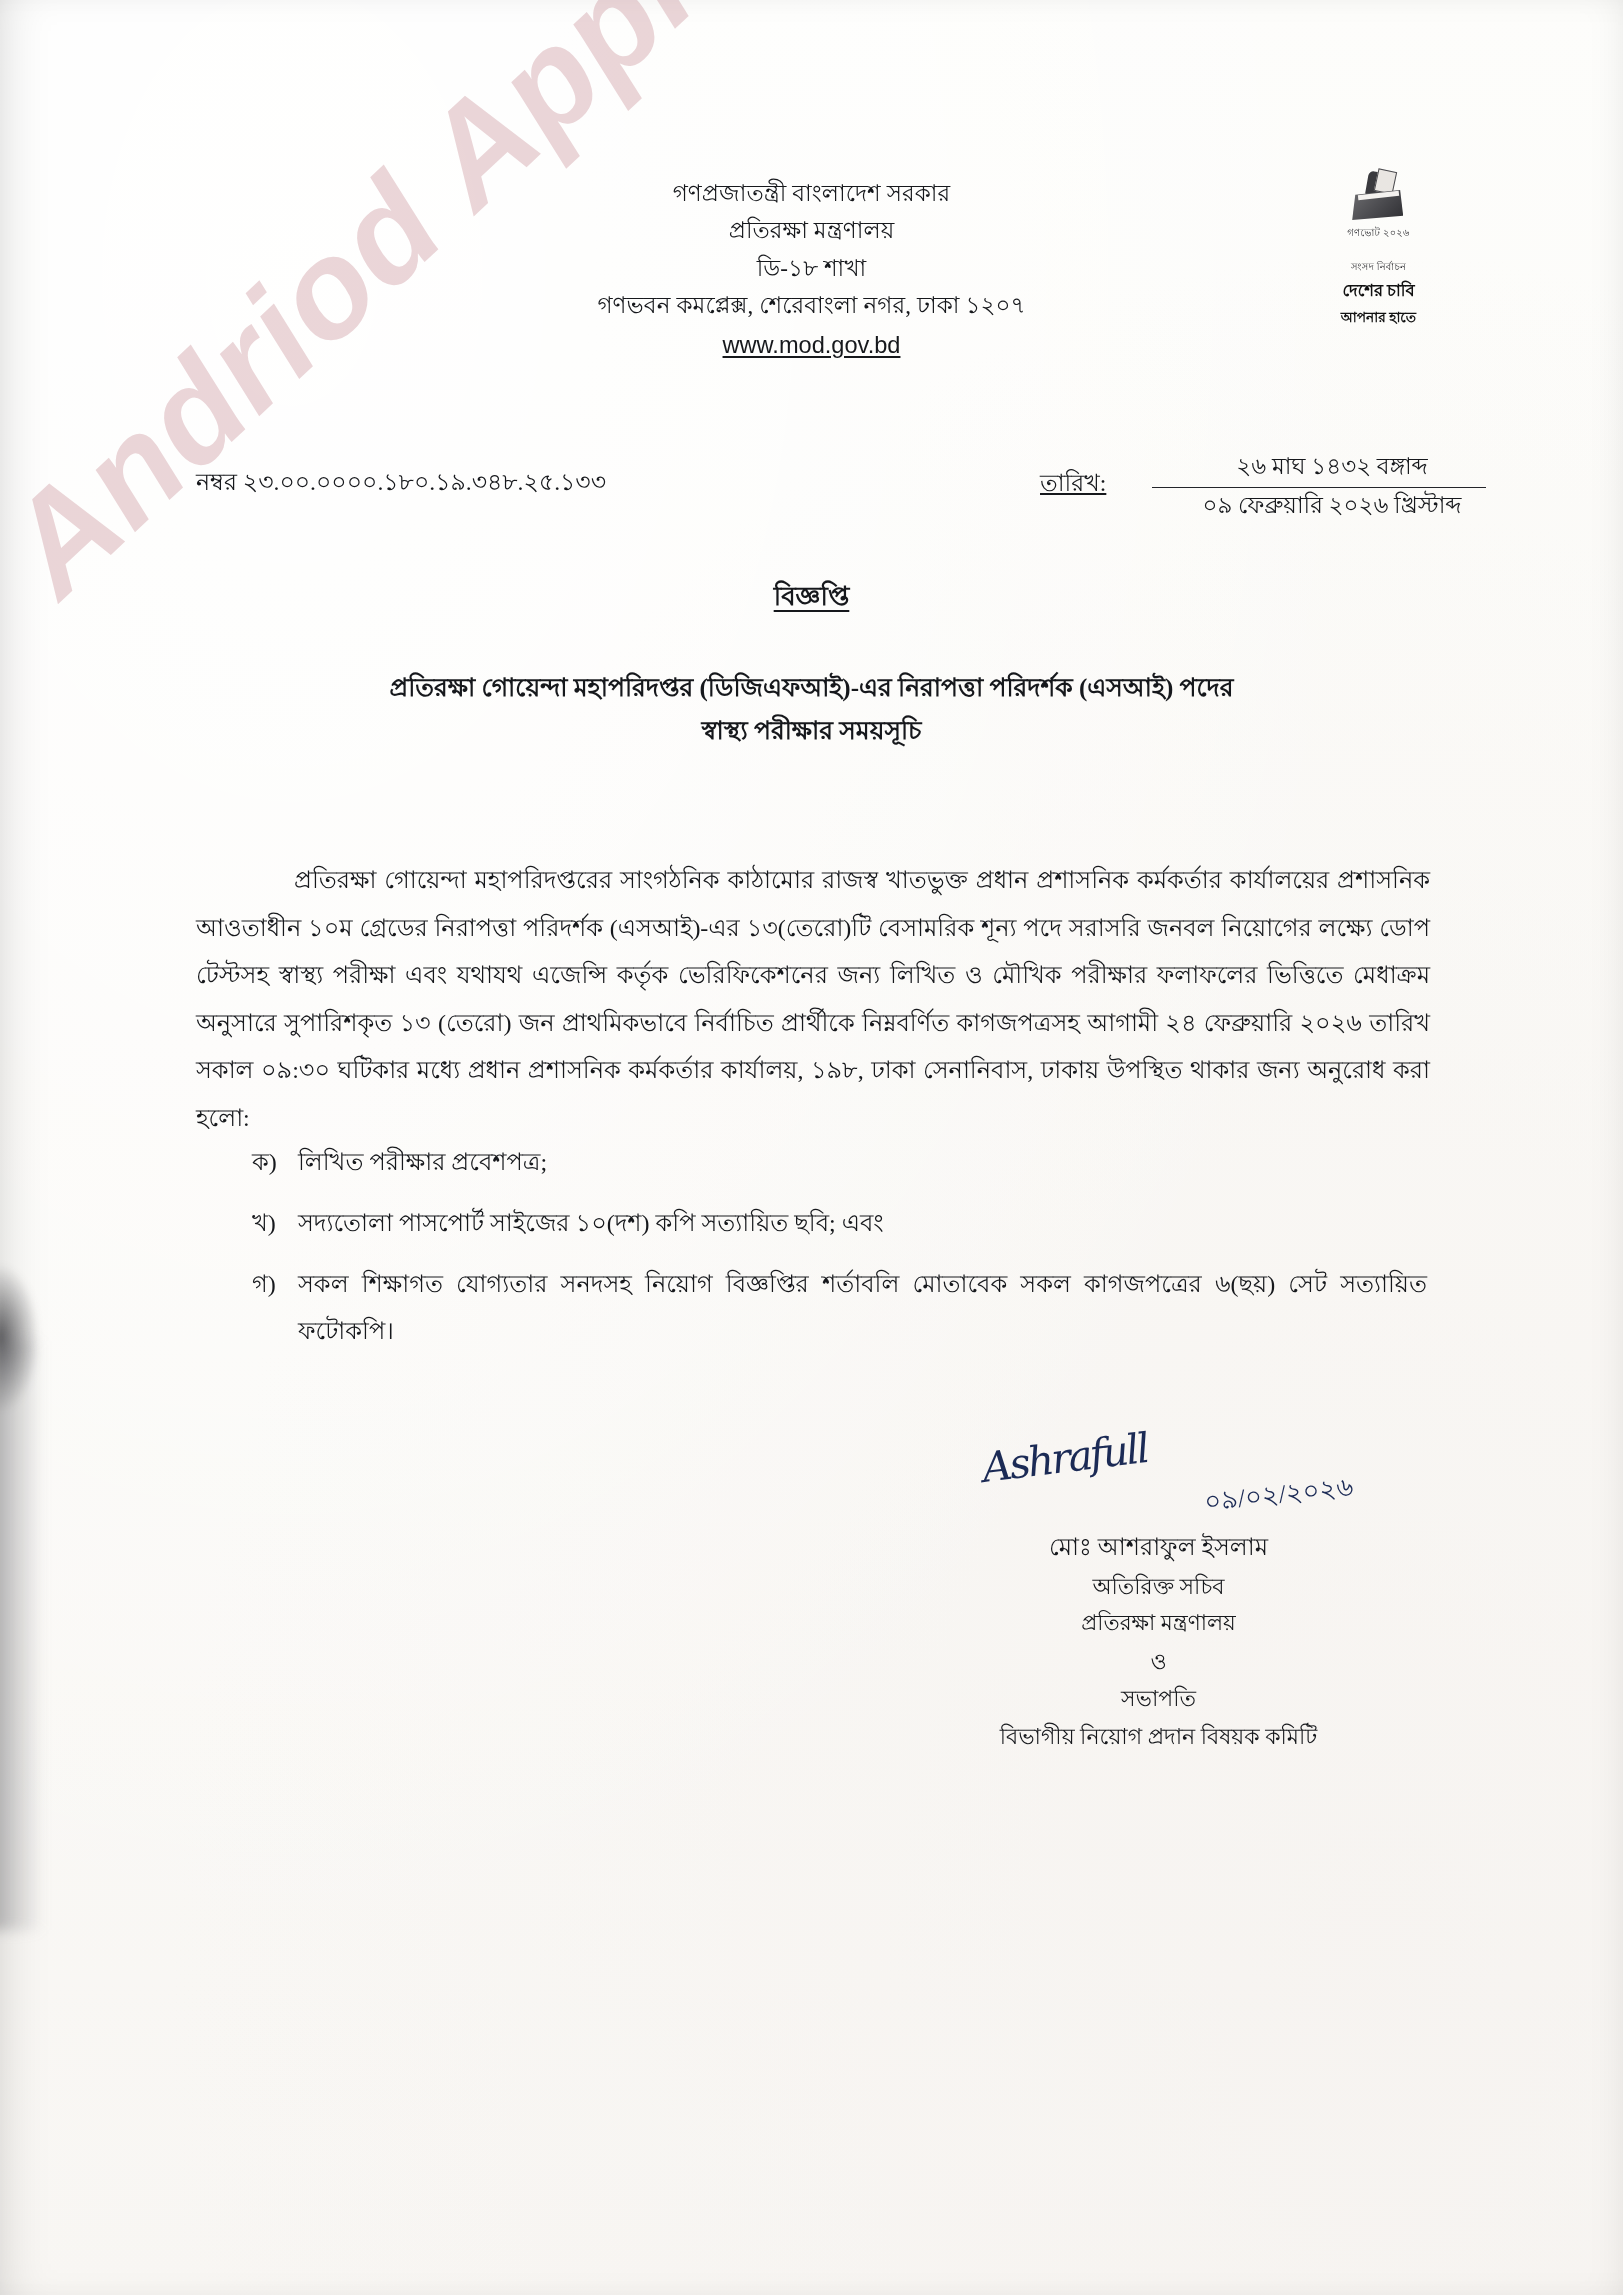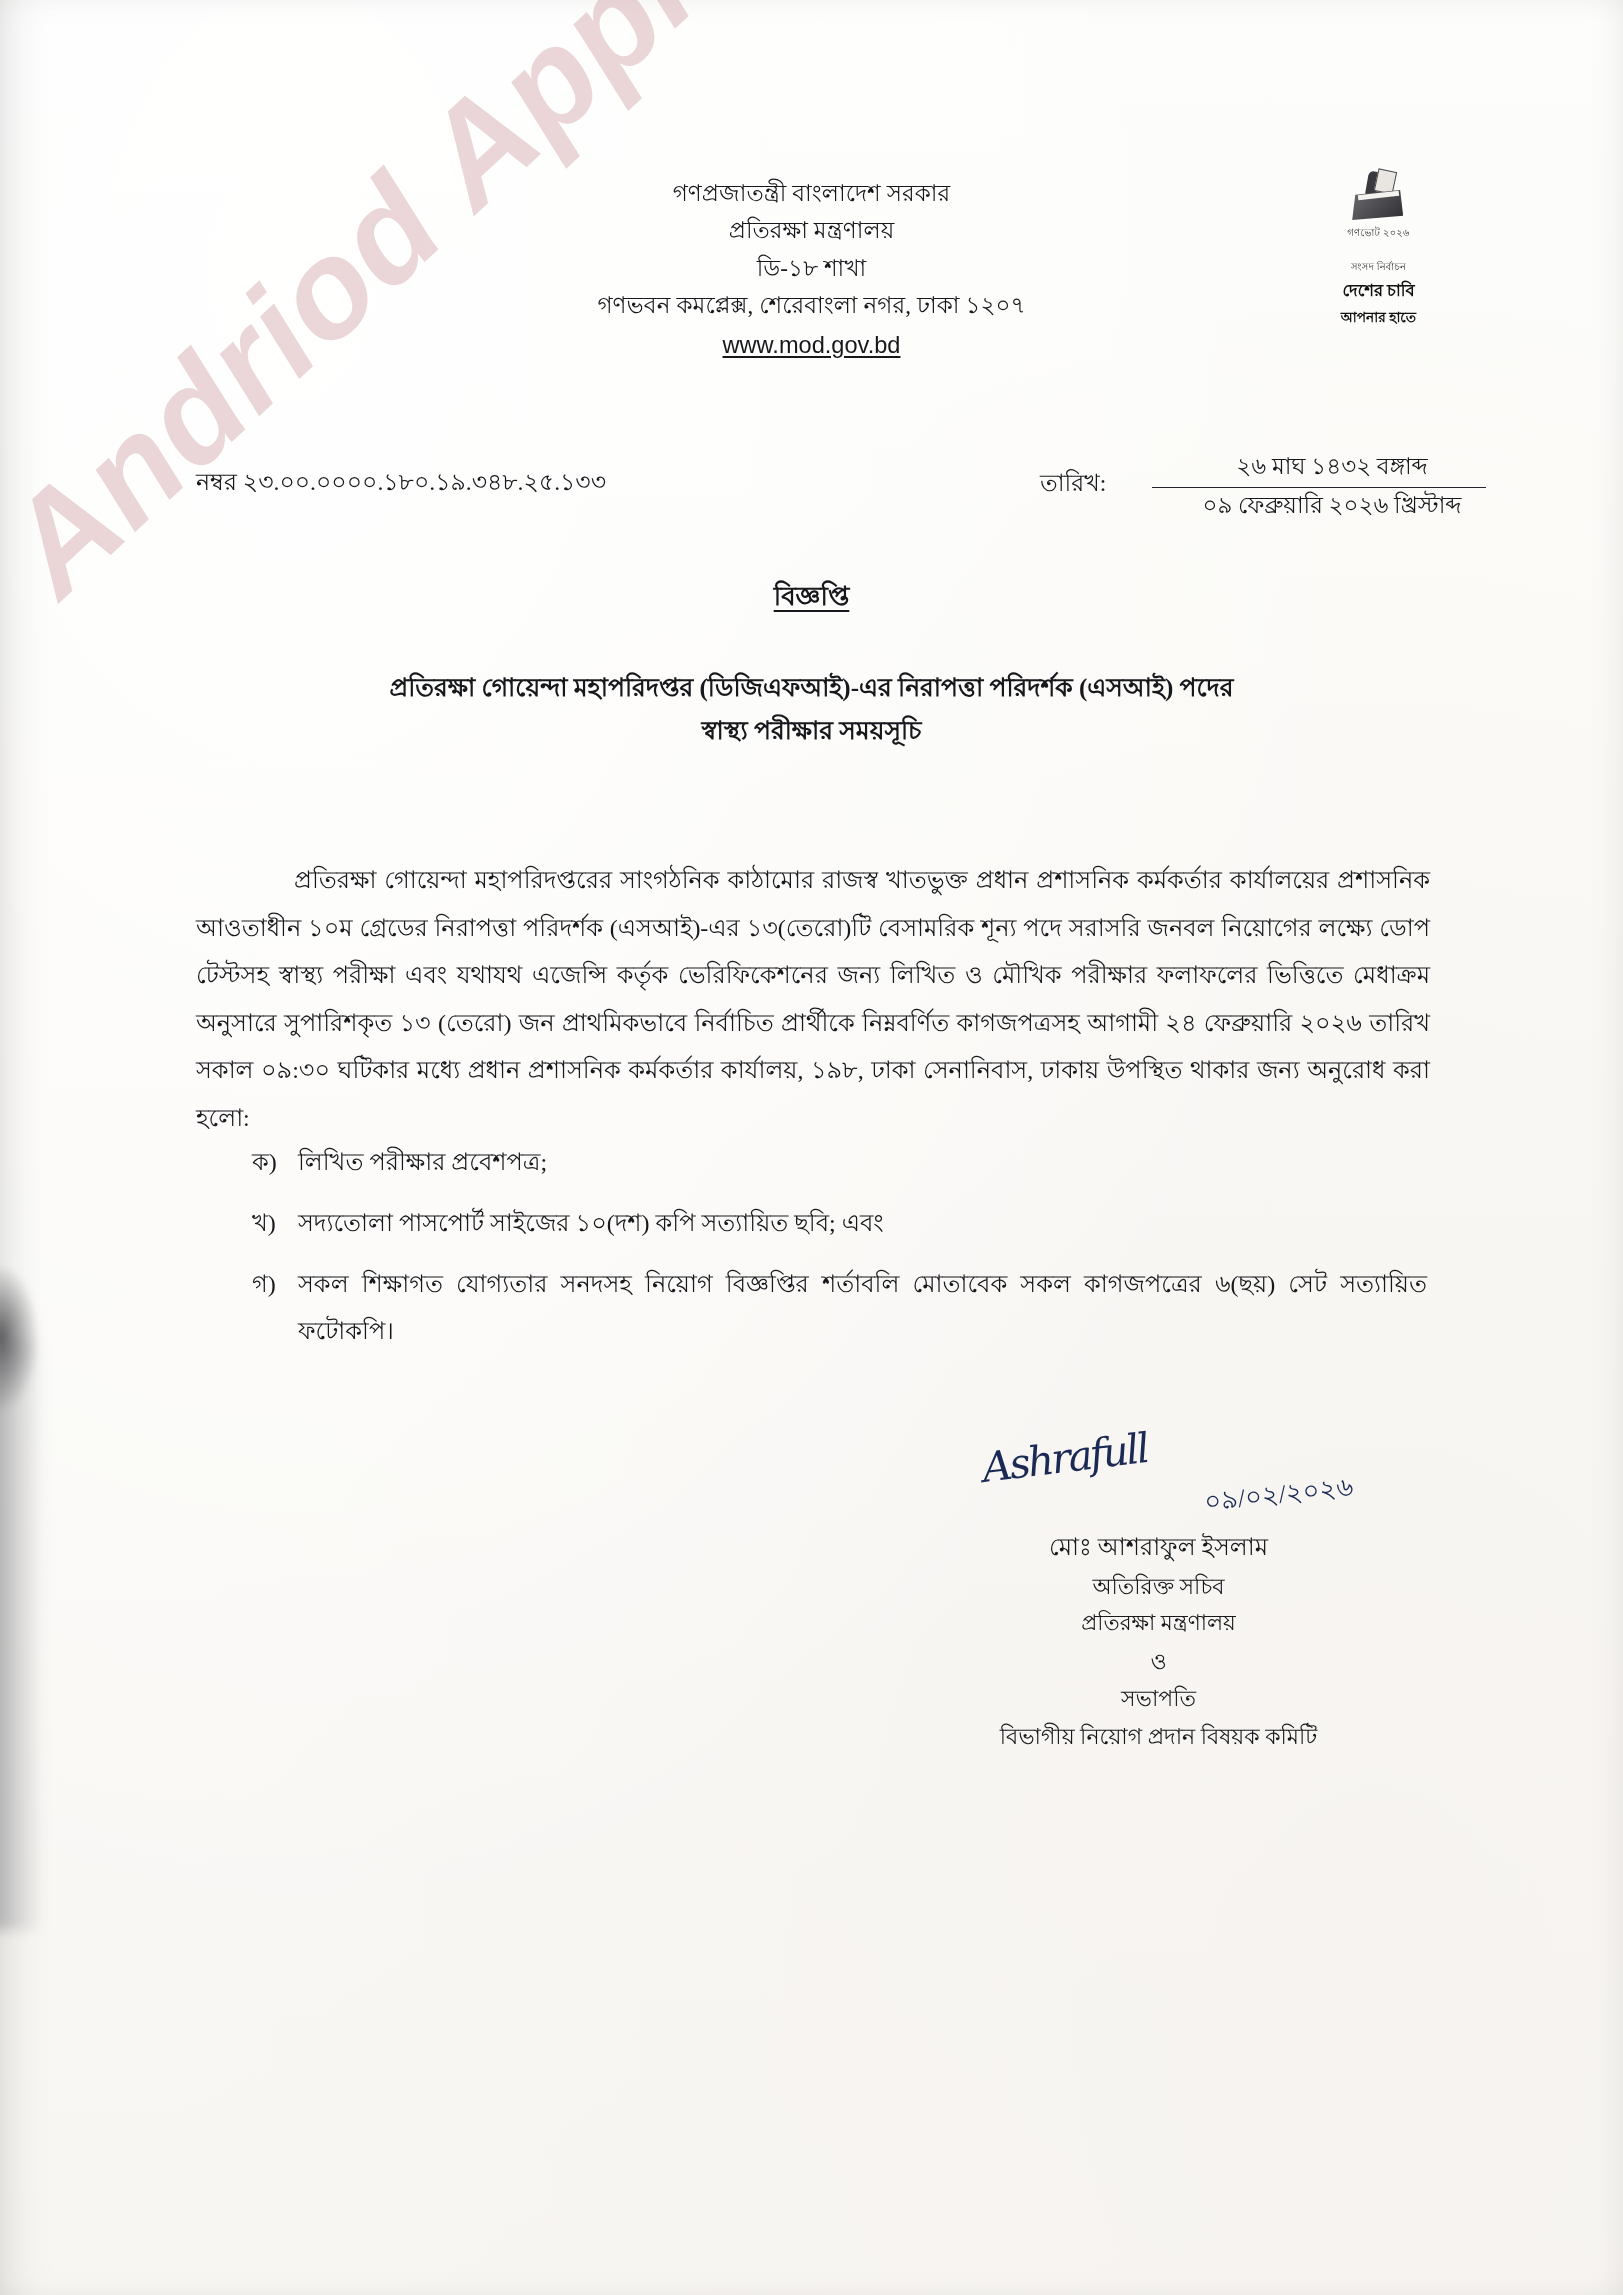--- a/index.html
+++ b/index.html
@@ -151,20 +151,21 @@
     position: absolute;
     left: 196px;
     top: 11.8px;
     font-size: 23.6px;
   }
   .date-label {
     position: absolute;
     left: 1040px;
     top: 13px;
     font-size: 23.6px;
+    text-decoration: underline;
   }
   .date-lines {
     position: absolute;
     left: 1178px;
     top: -5.2px;
     width: 308px;
     text-align: center;
     font-size: 23px;
     line-height: 1.72;
   }

